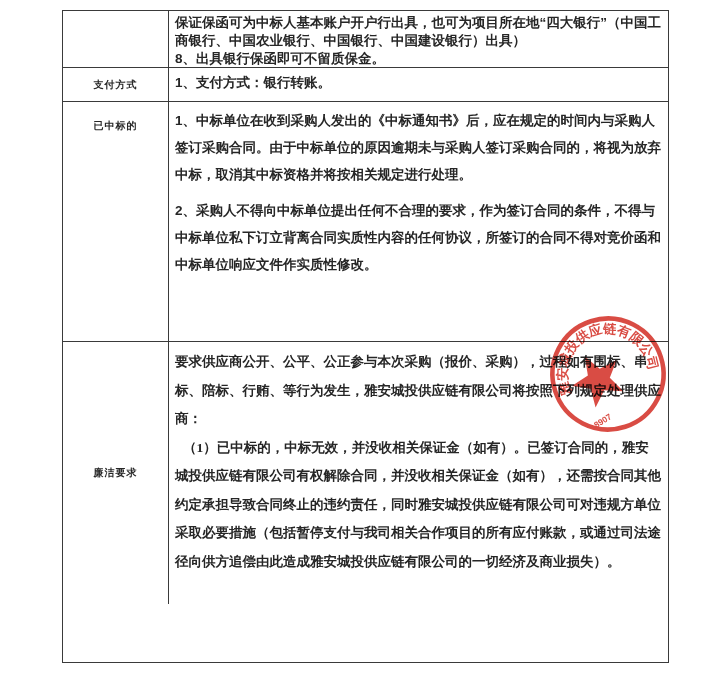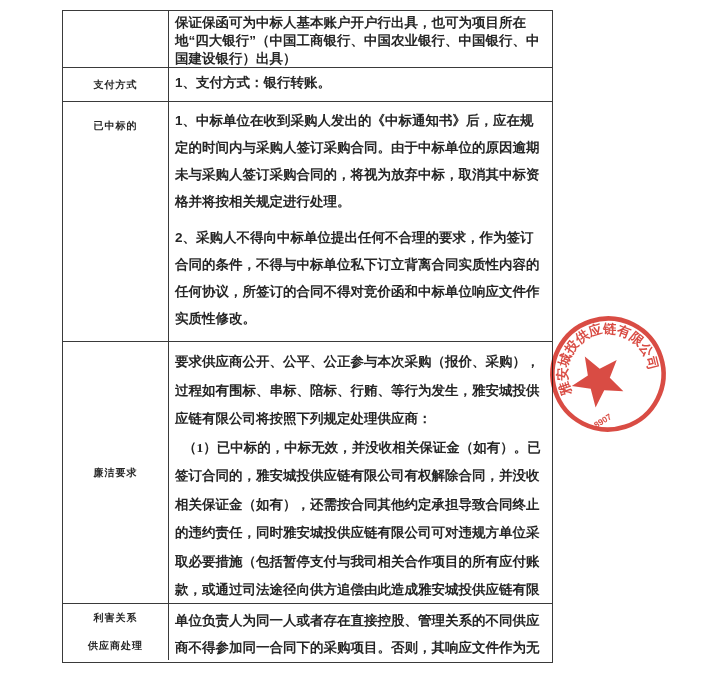--- a/index.html
+++ b/index.html
@@ -9,21 +9,21 @@
     font-family: "Liberation Sans", "DejaVu Sans", sans-serif;
     color: #262626;
     position: relative;
     overflow: hidden;
   }
   .page { position: absolute; inset: 0; background: #ffffff; }
 
   .doc-table {
     position: absolute;
     left: 62px; top: 10px;
-    width: 491px; height: 653px;
+    width: 607px; height: 653px;
     border: 1.6px solid #3a3a3a;
     background: #ffffff;
   }
   .trow { display: flex; width: 100%; overflow: hidden; border-bottom: 1.6px solid #3a3a3a; }
   .trow:last-child { border-bottom: none; }
   .r0 { height: 57px; }
   .r1 { height: 34px; }
   .r2 { height: 240px; }
   .r3 { height: 262px; }
   .r4 { height: 56px; }
@@ -94,29 +94,20 @@
 
     <div class="trow r3">
       <div class="lcell">廉洁要求</div>
       <div class="ccell">
         <p>要求供应商公开、公平、公正参与本次采购（报价、采购），过程如有围标、串标、陪标、行贿、等行为发生，雅安城投供应链有限公司将按照下列规定处理供应商：</p>
         <p class="indent">（1）已中标的，中标无效，并没收相关保证金（如有）。已签订合同的，雅安城投供应链有限公司有权解除合同，并没收相关保证金（如有），还需按合同其他约定承担导致合同终止的违约责任，同时雅安城投供应链有限公司可对违规方单位采取必要措施（包括暂停支付与我司相关合作项目的所有应付账款，或通过司法途径向供方追偿由此造成雅安城投供应链有限公司的一切经济及商业损失）。</p>
 
       </div>
     </div>
 
-    <div class="trow r4">
-      <div class="lcell">
-        <span>利害关系</span>
-        <span>供应商处理</span>
-      </div>
-      <div class="ccell">
-        <p>单位负责人为同一人或者存在直接控股、管理关系的不同供应商不得参加同一合同下的采购项目。否则，其响应文件作为无效处理。</p>
-      </div>
-    </div>
 
   </div>
 
   <svg class="seal" viewBox="-63 -63 126 126" xmlns="http://www.w3.org/2000/svg">
     <g transform="rotate(-18)" fill="#d2281e" stroke="none" opacity="0.92">
       <circle cx="0" cy="0" r="55.5" fill="none" stroke="#d2281e" stroke-width="4.6"></circle>
       <path id="seal-arc" d="M -40.4 7.1 A 41 41 0 1 1 40.4 7.1" fill="none" stroke="none"></path>
       <text font-size="13.2" font-weight="bold" fill="#d2281e" letter-spacing="0">
         <textPath href="#seal-arc" startOffset="0">雅安城投供应链有限公司</textPath>
       </text>

